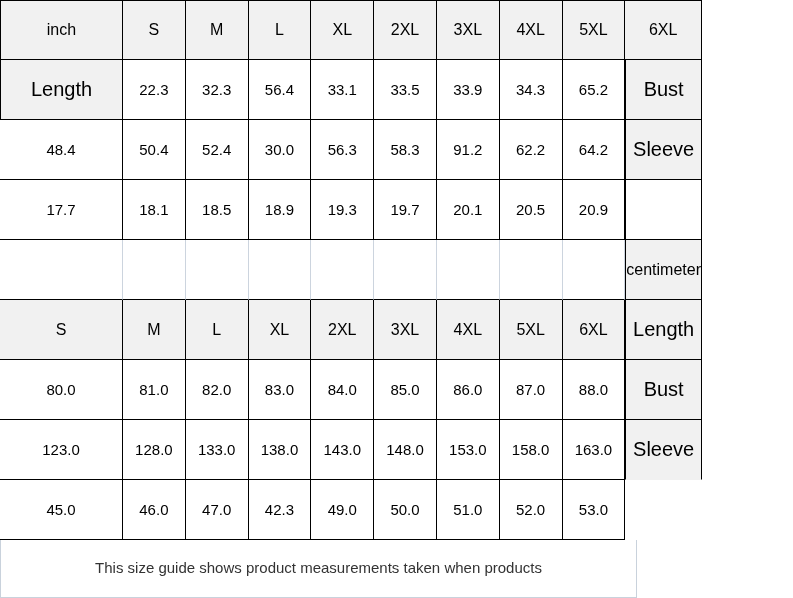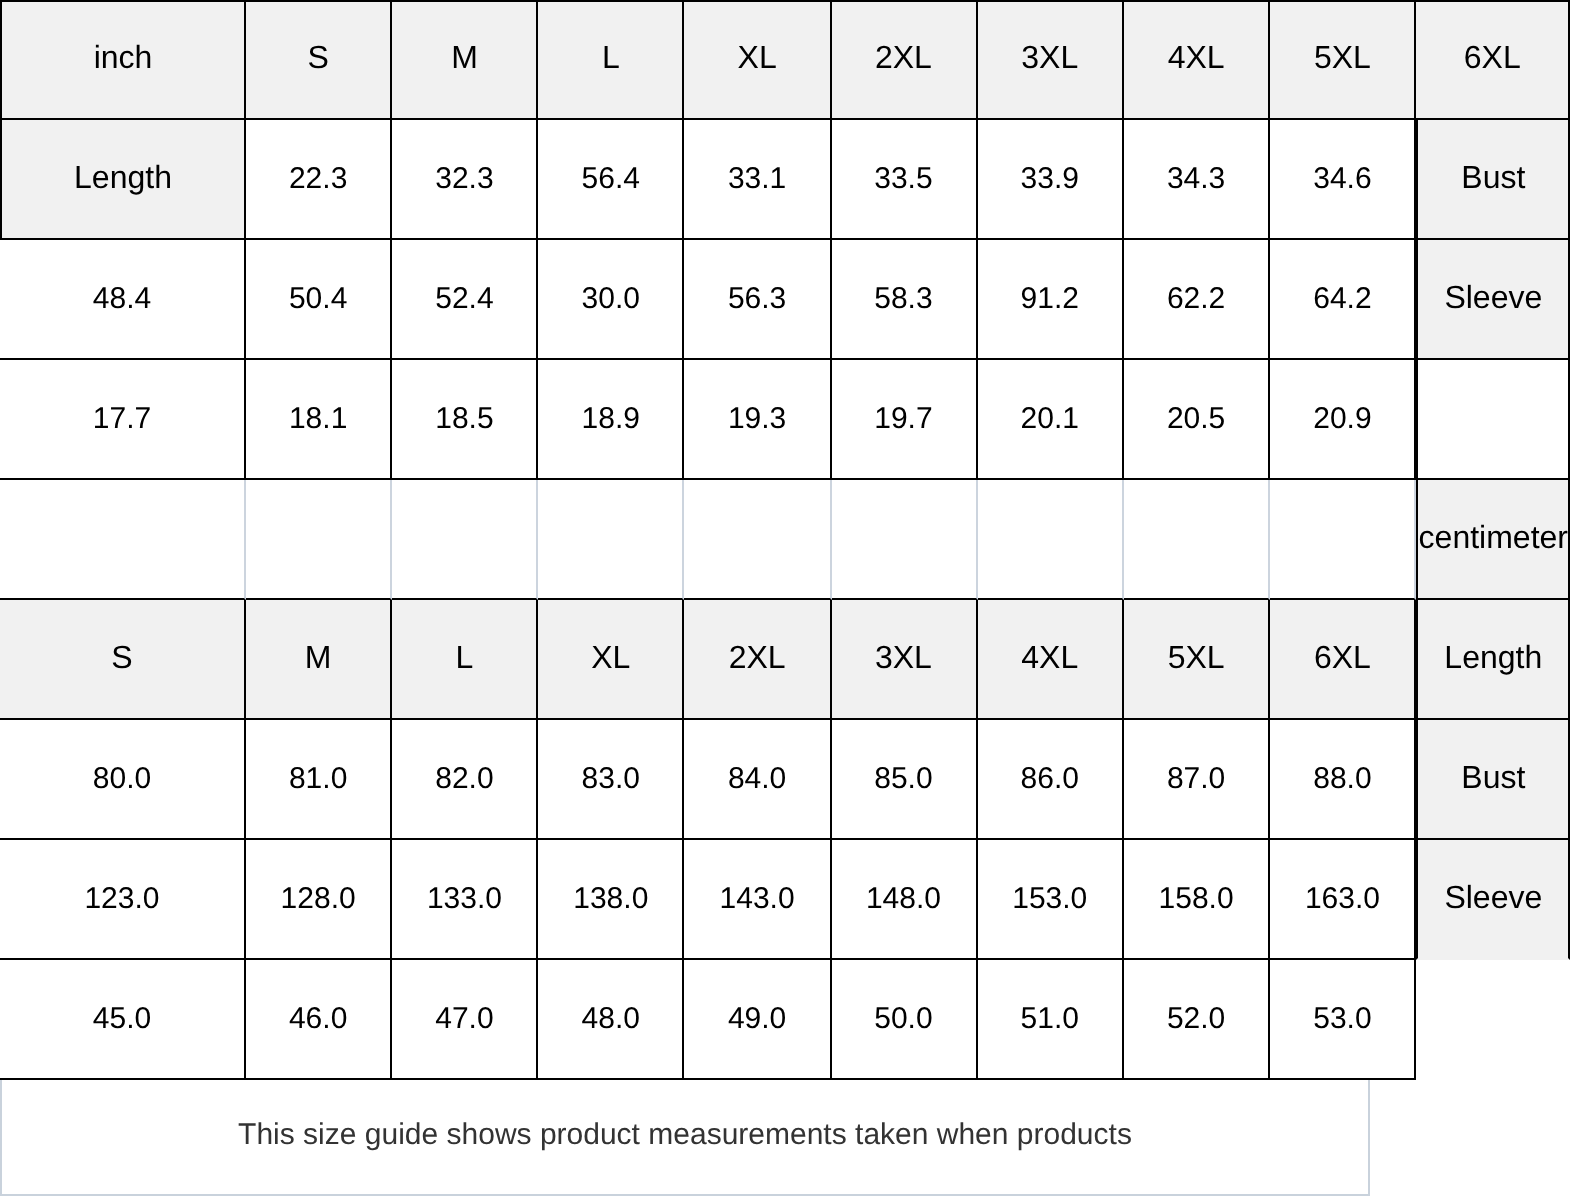--- a/index.html
+++ b/index.html
@@ -5,42 +5,42 @@
   * { margin: 0; padding: 0; box-sizing: border-box; }
   html, body { background: #ffffff; }
   body {
     width: 793px; height: 598px;
     font-family: "Liberation Sans", sans-serif;
     color: #000;
   }
   .size-table {
     display: grid;
     grid-template-columns: 123px repeat(9, 1fr);
-    width: 785px;
+    width: 702px;
   }
   .c {
     height: 60px;
     display: flex; align-items: center; justify-content: center;
     border-right: 1px solid #000;
     border-bottom: 1px solid #000;
     background: #ffffff;
     font-size: 15px;
     white-space: nowrap;
   }
   .f {                       
     border-left: 1px solid #000;
     background: #f1f1f1;
-    font-size: 16px;
+    font-size: 20px;
   }
   .hdr { background: #f1f1f1; font-size: 16px; }   
   .top { border-top: 1px solid #000; }             
   .sp  { border-right-color: #ccd4de; }            
   .nb  { border-bottom-color: transparent; }       
   .footer-note {
-    width: 685px; height: 58px;
+    width: 637px; height: 58px;
     border: 1px solid #c9d2dc; border-top: none;
     display: flex; flex-direction: column;
     align-items: center; justify-content: center;
     font-size: 15px; color: #333;
     line-height: 1.5;
     background: #ffffff;
   }
 </style>
 </head>
 <body>
@@ -59,21 +59,21 @@
   <div class="c hdr top">6XL</div>
 
   <div class="c f">Length</div>
   <div class="c">22.3</div>
   <div class="c">32.3</div>
   <div class="c">56.4</div>
   <div class="c">33.1</div>
   <div class="c">33.5</div>
   <div class="c">33.9</div>
   <div class="c">34.3</div>
-  <div class="c">34.6</div>
+  <div class="c">65.2</div>
 
   <div class="c f">Bust</div>
   <div class="c">48.4</div>
   <div class="c">50.4</div>
   <div class="c">52.4</div>
   <div class="c">30.0</div>
   <div class="c">56.3</div>
   <div class="c">58.3</div>
   <div class="c">91.2</div>
   <div class="c">62.2</div>
@@ -131,21 +131,21 @@
   <div class="c">143.0</div>
   <div class="c">148.0</div>
   <div class="c">153.0</div>
   <div class="c">158.0</div>
   <div class="c">163.0</div>
 
   <div class="c f nb">Sleeve</div>
   <div class="c">45.0</div>
   <div class="c">46.0</div>
   <div class="c">47.0</div>
-  <div class="c">48.0</div>
+  <div class="c">42.3</div>
   <div class="c">49.0</div>
   <div class="c">50.0</div>
   <div class="c">51.0</div>
   <div class="c">52.0</div>
   <div class="c">53.0</div>
 
 </div>
 
 <div class="footer-note">
   <span>This size guide shows product measurements taken when products</span>

